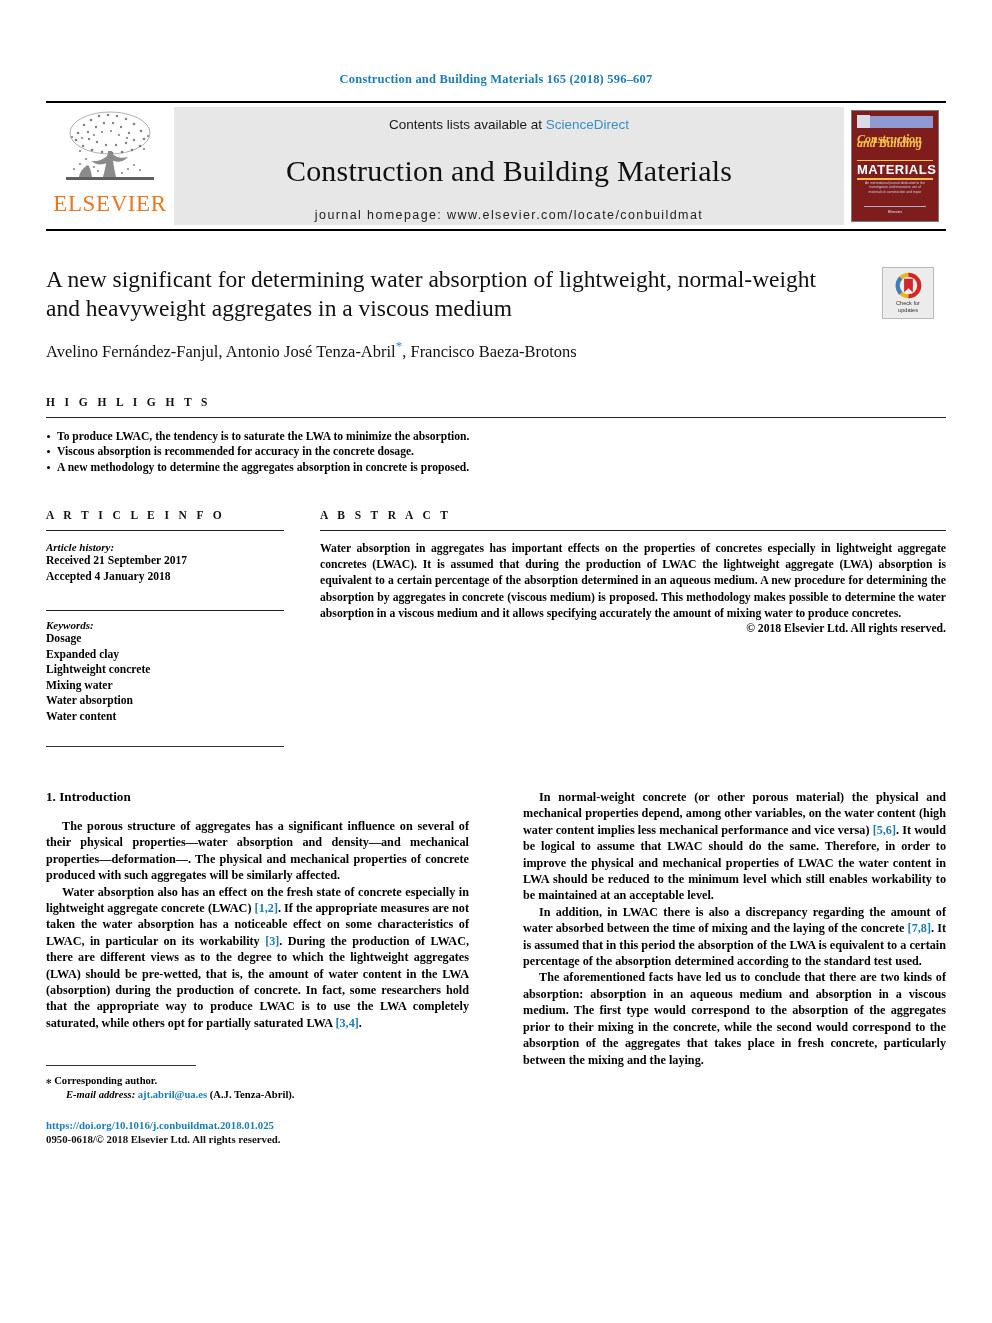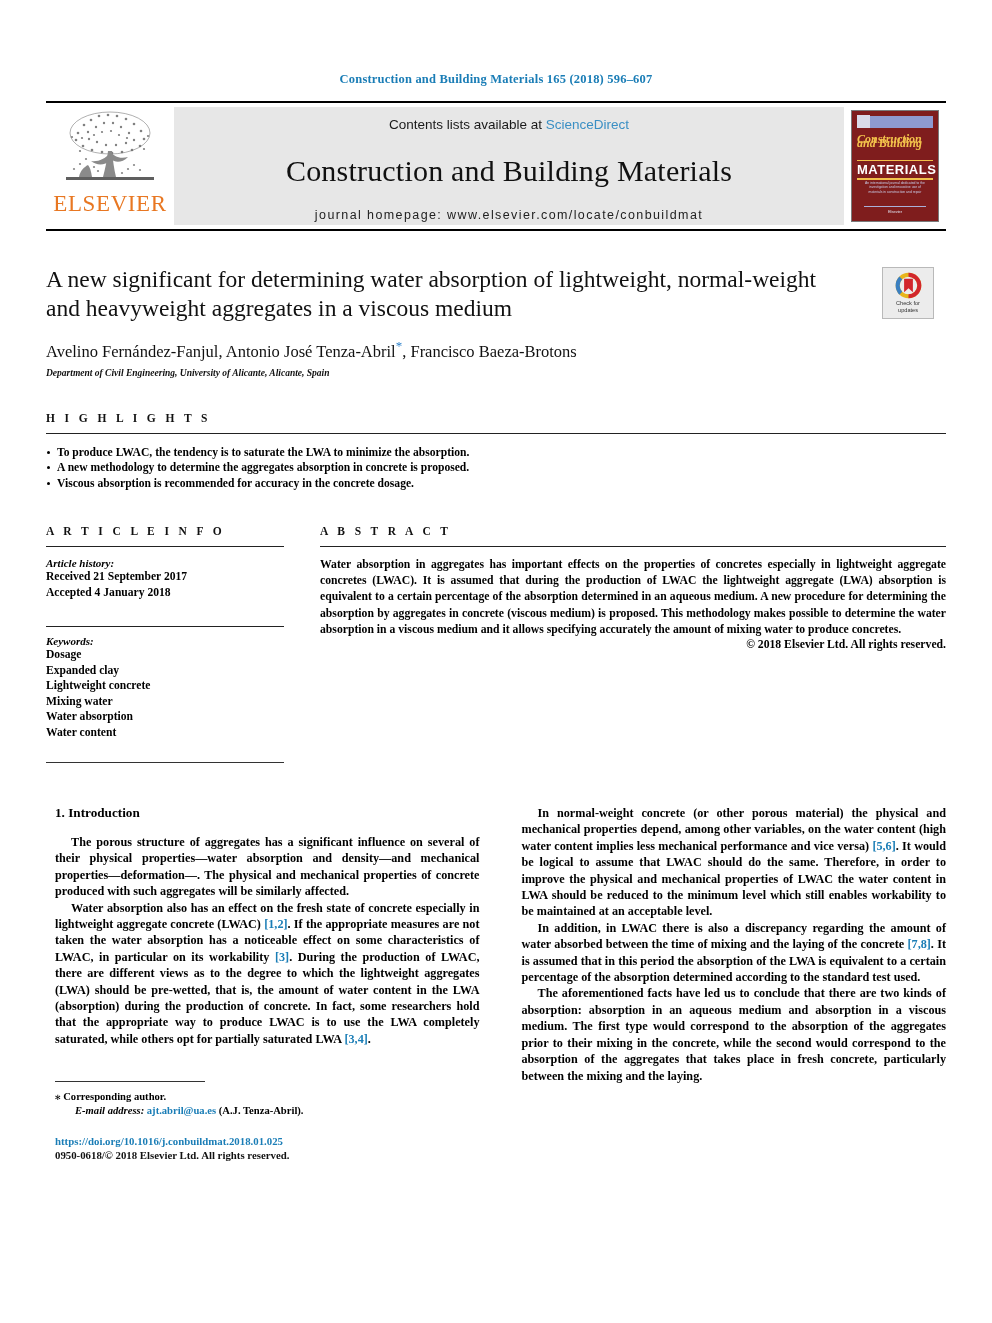--- a/index.html
+++ b/index.html
@@ -264,22 +264,21 @@
     margin-top: 0;
     text-align: right;
     font-size: 11.7px;
     font-weight: bold;
   }
 
   
   .body-cols {
     margin-top: 42px;
     display: flex;
-    gap: 42px;
-    margin-left: 9px;
+    gap: 54px;
   }
   .bcol { flex: 1 1 0; min-width: 0; }
   .sec-h {
     font-size: 13.2px;
     font-weight: bold;
     margin: 0 0 13px 0;
   }
   .bcol p {
     margin: 0;
     font-size: 12.2px;
@@ -403,40 +402,39 @@
         <div class="cover-t3">MATERIALS</div>
         <div class="cover-blurb">An international journal dedicated to the investigation and innovative use of materials in construction and repair</div>
         <div class="cover-foot">Elsevier</div>
       </div>
     </div>
   </div>
 
   <div class="title-block">
     <h1 class="art-title">A new significant for determining water absorption of lightweight, normal-weight and heavyweight aggregates in a viscous medium</h1>
     <div class="authors"><span>Avelino Fernández-Fanjul, Antonio José Tenza-Abril</span><span class="star">*</span><span>, Francisco Baeza-Brotons</span></div>
-    <div class="affil">Department of Civil Engineering, University of Alicante, Alicante, Spain</div>
 
     <div class="crossmark">
       <svg viewBox="0 0 40 40">
         <circle cx="20" cy="20" r="16" fill="none" stroke="#e8b51c" stroke-width="6"></circle>
         <path d="M20 4 a16 16 0 0 1 0 32" fill="none" stroke="#d2262c" stroke-width="6"></path>
         <path d="M8.6 31.4 a16 16 0 0 1 0 -22.6" fill="none" stroke="#3a7fc1" stroke-width="6"></path>
         <path d="M13.5 10 h13 v20 l-6.5 -6 l-6.5 6 z" fill="#d2262c"></path>
       </svg>
       <div class="crossmark-label"><span>Check for</span><br><span>updates</span></div>
     </div>
   </div>
 
   <div class="highlights">
     <div class="sec-label">H I G H L I G H T S</div>
     <div class="rule-med"></div>
     <ul class="hl-list">
       <li>To produce LWAC, the tendency is to saturate the LWA to minimize the absorption.</li>
+      <li>Viscous absorption is recommended for accuracy in the concrete dosage.</li>
       <li>A new methodology to determine the aggregates absorption in concrete is proposed.</li>
-      <li>Viscous absorption is recommended for accuracy in the concrete dosage.</li>
     </ul>
   </div>
 
   <div class="info-abs">
     <div class="col-info">
       <div class="sec-label">A R T I C L E  I N F O</div>
       <div class="rule-med"></div>
       <div class="hist-head">Article history:</div>
       <div class="hist-line">Received 21 September 2017</div>
       <div class="hist-line">Accepted 4 January 2018</div>

